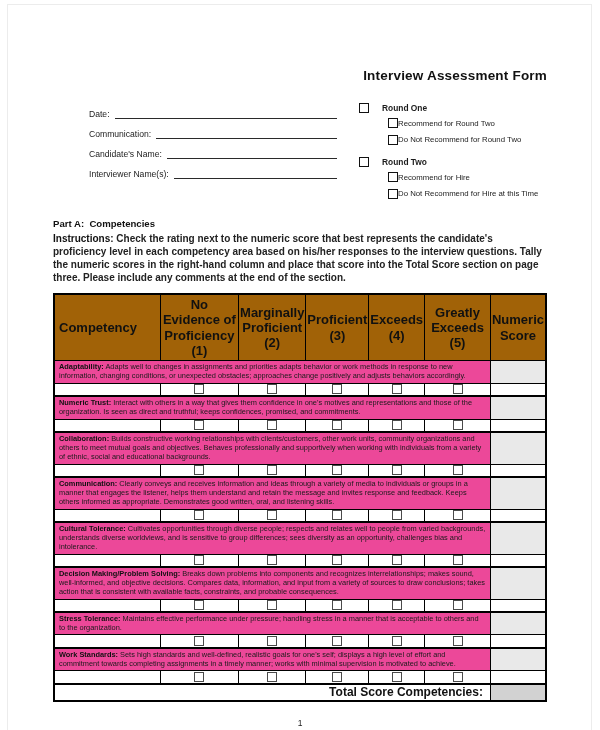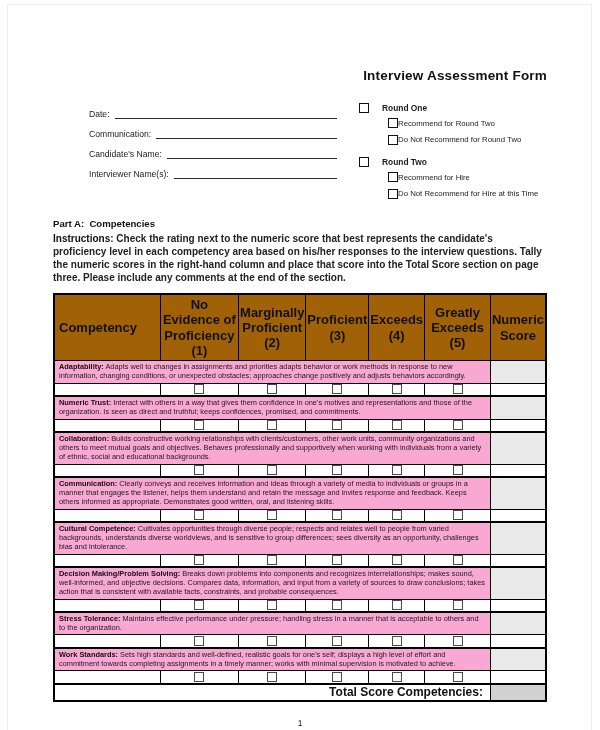--- a/index.html
+++ b/index.html
@@ -25,21 +25,21 @@
   .cb { width: 10px; height: 10px; border: 1.7px solid #111; background: #fff; flex: 0 0 auto; }
 
   .section-heading { font-size: 9.6px; font-weight: bold; margin-top: 9px; white-space: pre-wrap; color: #111; }
   .instructions { font-size: 10px; line-height: 1.3; margin-top: 3px; color: #222; font-weight: bold; }
   .instructions b { color: #111; }
 
   table.assess { width: 100%; border-collapse: collapse; margin-top: 9px; border: 2px solid #000; }
   table.assess th, table.assess td { border: 1px solid #000; }
   th { background: #a16207; font-size: 13px; font-weight: bold; white-space: pre-line; line-height: 1.18; padding: 2px 1px; vertical-align: middle; color: #111; }
   th.col-competency { text-align: left; padding-left: 4px; vertical-align: middle; }
-  td.desc { background: #f9a8d4; font-size: 7.4px; line-height: 1.24; padding: 1px 4px 2px 4px; color: #1a1a1a; }
+  td.desc { background: #ec4899; font-size: 7.4px; line-height: 1.24; padding: 1px 4px 2px 4px; color: #1a1a1a; }
   td.desc b { color: #111; }
   tr.cb-row td { height: 13px; border-bottom: 2px solid #000; }
   .tcb { width: 10px; height: 10px; border: 1.4px solid #4a4a4a; background: #fff; margin: 0 auto; }
   td.score-shade { background: #e9e9e9; }
   td.score-white { background: #ffffff; }
   tr.total-row td { height: 17px; }
   td.total-label { text-align: right; font-weight: bold; font-size: 12px; padding-right: 7px; color: #111; }
   td.total-cell { background: #d2d2d2; border: 2px solid #000; }
 
   .footer { text-align: center; font-size: 8.5px; margin-top: 16px; color: #222; }
@@ -228,21 +228,21 @@
       <td>
             <div class="tcb"></div>
           </td>
       <td>
             <div class="tcb"></div>
           </td>
       <td class="score-white"></td>
     </tr>
 
     <tr>
-      <td class="desc" colspan="6"><b>Cultural Competence:</b><span> Cultivates opportunities through diverse people; respects and relates well to people from varied backgrounds, understands diverse worldviews, and is sensitive to group differences; sees diversity as an opportunity, challenges bias and intolerance.</span></td>
+      <td class="desc" colspan="6"><b>Cultural Tolerance:</b><span> Cultivates opportunities through diverse people; respects and relates well to people from varied backgrounds, understands diverse worldviews, and is sensitive to group differences; sees diversity as an opportunity, challenges bias and intolerance.</span></td>
       <td class="score-shade"></td>
     </tr>
     <tr class="cb-row">
       <td></td>
       <td>
             <div class="tcb"></div>
           </td>
       <td>
             <div class="tcb"></div>
           </td>

